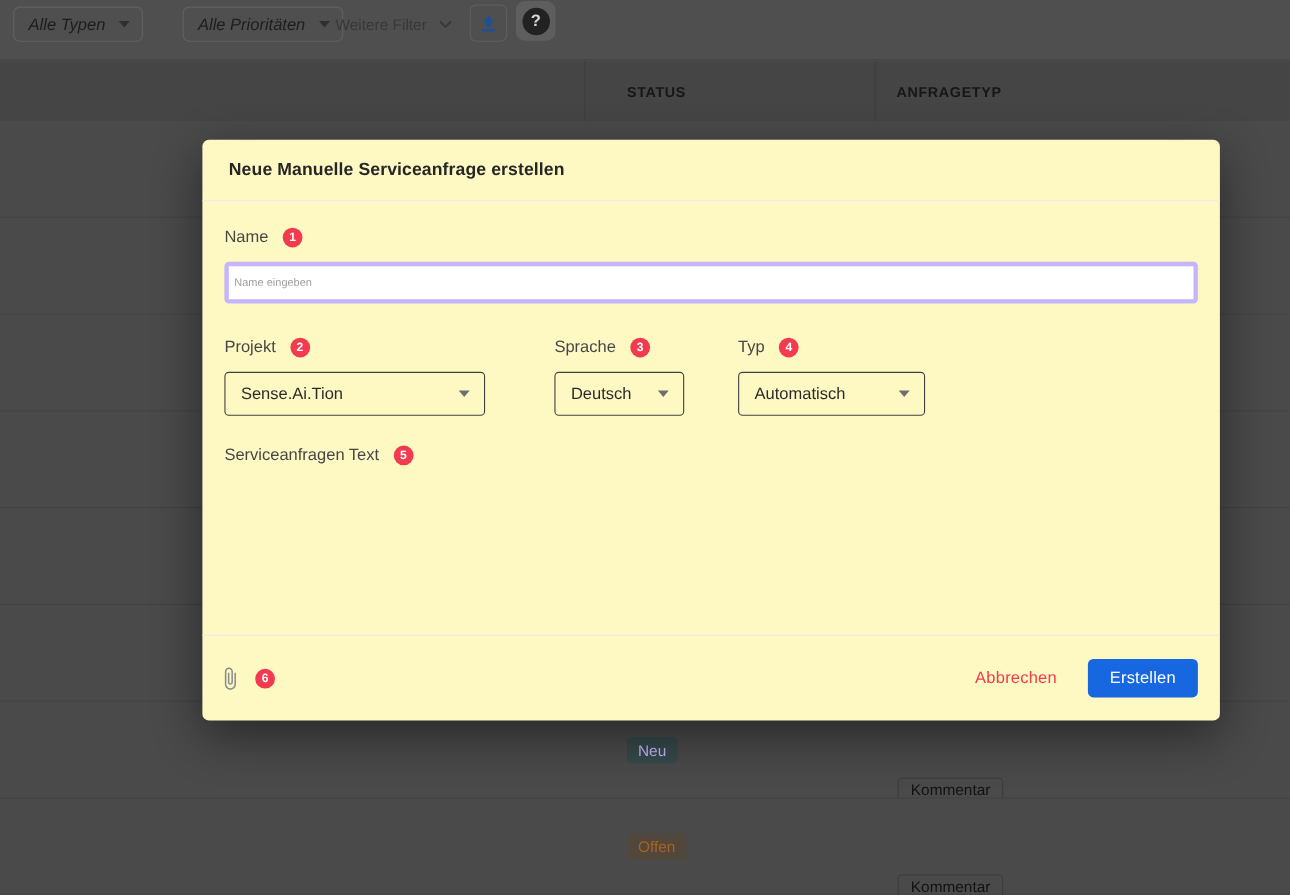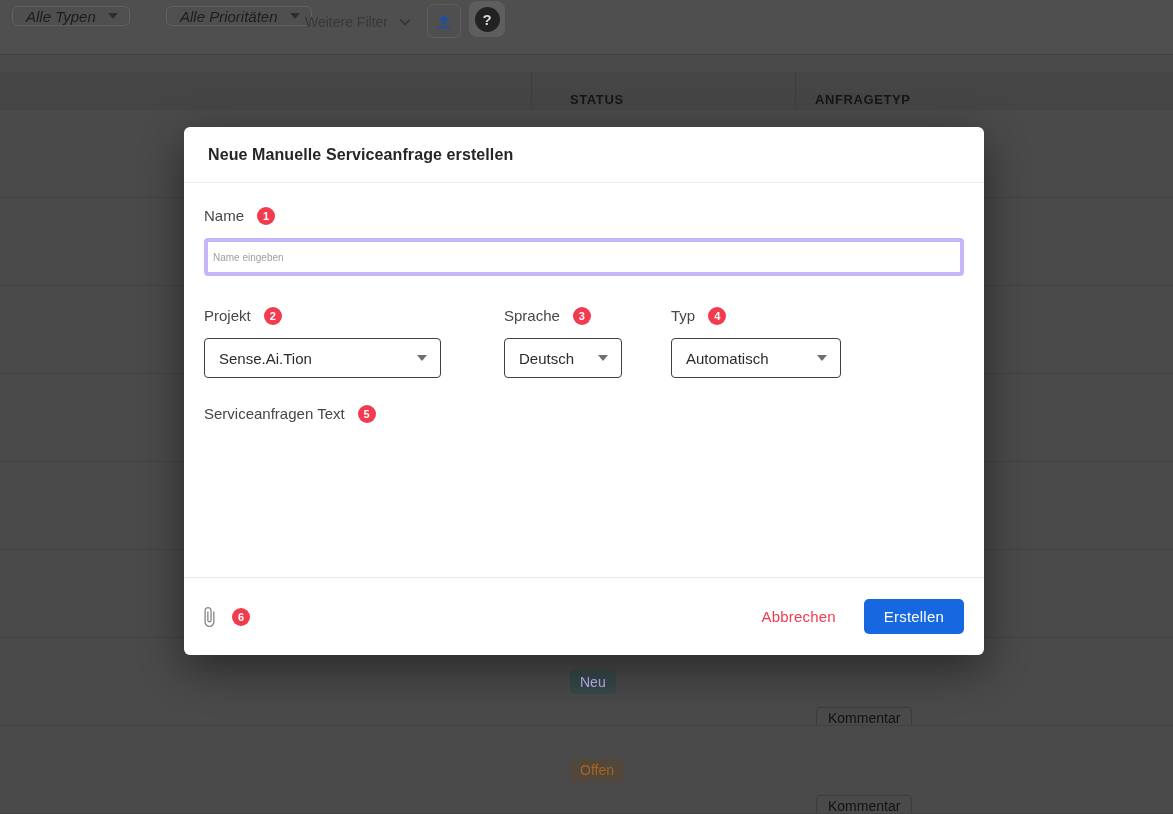--- a/index.html
+++ b/index.html
@@ -16,21 +16,21 @@
   .topbar {
     position: absolute;
     left: 0; top: 0;
     width: 100%; height: 55px;
     background: #4f4f4f;
     border-bottom: 1px solid #424242;
   }
   .filter-btn {
     position: absolute;
     top: 6px;
-    height: 20px;
+    height: 32px;
     border: 1px solid #616161;
     border-radius: 6px;
     display: flex;
     align-items: center;
     gap: 12px;
     padding: 0 11px 0 13px;
     font-size: 15px;
     font-style: italic;
     color: #1d1d1d;
     cursor: pointer;
@@ -80,21 +80,21 @@
     color: #d9d9d9;
     font-size: 15px;
     font-weight: 700;
     display: flex;
     align-items: center;
     justify-content: center;
   }
 
   .table-header {
     position: absolute;
-    left: 0; top: 72px;
+    left: 0; top: 56px;
     width: 100%; height: 55px;
     background: #454545;
     border-bottom: 1px solid #3f3f3f;
   }
   .th-label {
     position: absolute;
     top: 0; height: 100%;
     display: flex;
     align-items: center;
     font-size: 13px;
@@ -151,22 +151,22 @@
     position: absolute;
     inset: 0;
     background: rgba(0,0,0,0);
     z-index: 5;
   }
 
   
   .modal {
     position: absolute;
     left: 184px; top: 127px;
-    width: 800px; height: 528px;
-    background: #ffffff;
+    width: 925px; height: 528px;
+    background: #fef9c3;
     border-radius: 6px;
     box-shadow: 0 14px 44px rgba(0,0,0,0.45);
     z-index: 10;
   }
   .modal-header {
     height: 56px;
     padding: 0 24px;
     display: flex;
     align-items: center;
     border-bottom: 1px solid #ececec;

